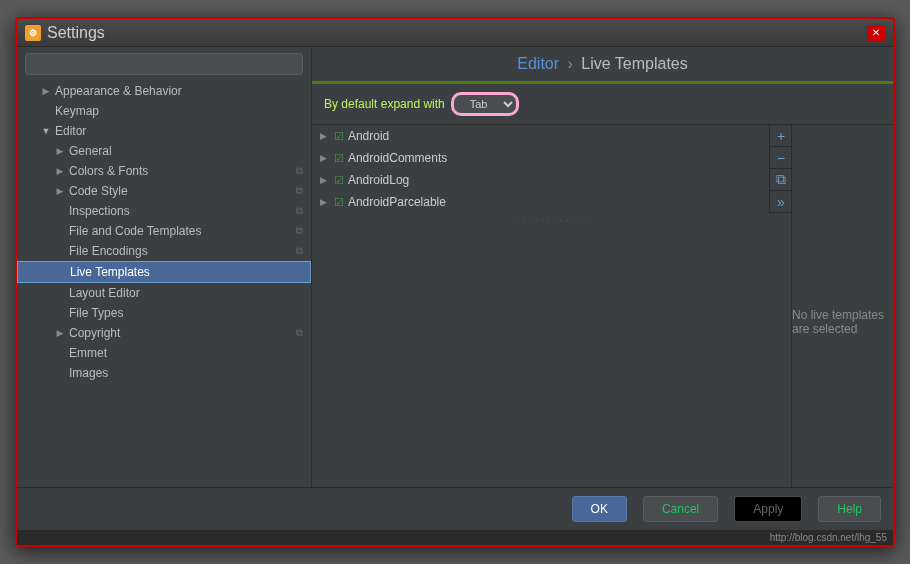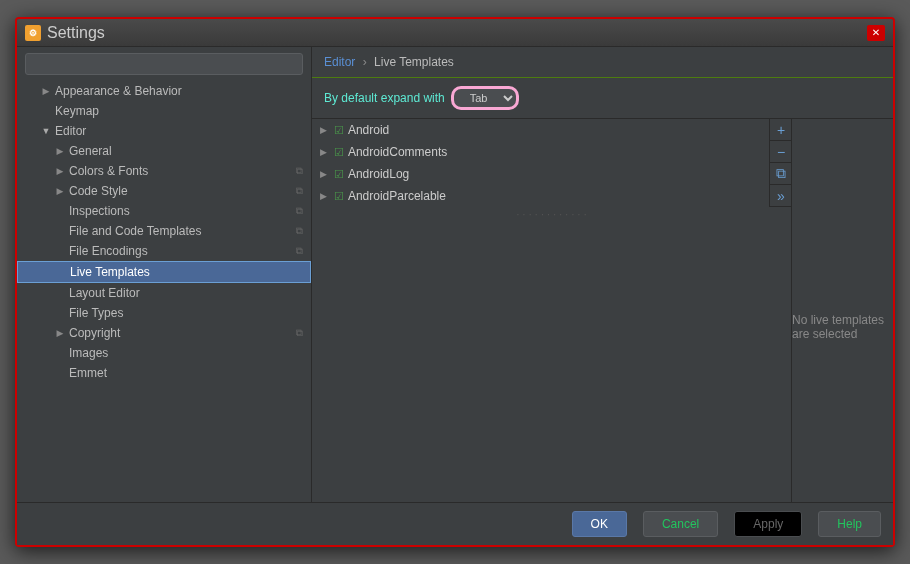--- a/index.html
+++ b/index.html
@@ -123,42 +123,43 @@
     }
     .main-panel {
       flex: 1;
       background: #3c3f41;
       display: flex;
       flex-direction: column;
     }
     .breadcrumb {
       padding: 8px 12px;
       color: #888888;
-      font-size: 12px;
-      border-bottom: 1px solid #4d7c0f;
+      font-size: 16px;
+      border-bottom: 3px solid #4d7c0f;
+      text-align: center;
     }
     .breadcrumb .crumb-link {
       color: #5a8fd4;
     }
     .breadcrumb .separator {
       color: #888;
       margin: 0 4px;
     }
     .breadcrumb .current {
       color: #bbbbbb;
     }
     .toolbar {
       display: flex;
       align-items: center;
       padding: 8px 12px;
       gap: 6px;
       border-bottom: 1px solid #2a2a2a;
     }
     .toolbar-label {
-      color: #5eead4;
+      color: #bef264;
       font-size: 12px;
     }
     .toolbar select {
       background: #4a4d50;
       border: 3px solid #f9a8d4;
       color: #cccccc;
       padding: 2px 12px;
       font-size: 11px;
       border-radius: 10px;
       outline: none;
@@ -362,26 +363,26 @@
       </div>
 
       <div class="tree-item indent2">
         <span class="arrow">▶</span>
         <span>Copyright</span>
         <span class="copy-icon">⧉</span>
       </div>
 
       <div class="tree-item indent2">
         <span class="arrow">&nbsp;</span>
+        <span>Emmet</span>
+      </div>
+
+      <div class="tree-item indent2">
+        <span class="arrow">&nbsp;</span>
         <span>Images</span>
-      </div>
-
-      <div class="tree-item indent2">
-        <span class="arrow">&nbsp;</span>
-        <span>Emmet</span>
       </div>
     </div>
 
     <div class="main-panel">
 
       <div class="breadcrumb">
         <span class="crumb-link">Editor</span>
         <span class="separator">›</span>
         <span class="current">Live Templates</span>
       </div>
@@ -438,13 +439,14 @@
     </div>
   </div>
 
   <div class="footer">
     <button class="btn btn-primary">OK</button>
     <button class="btn btn-default">Cancel</button>
     <button class="btn btn-disabled">Apply</button>
     <button class="btn btn-default">Help</button>
   </div>
 
+  <div class="watermark">http://blog.csdn.net/lhg_55</div>
 </div>
 
 </body></html>

